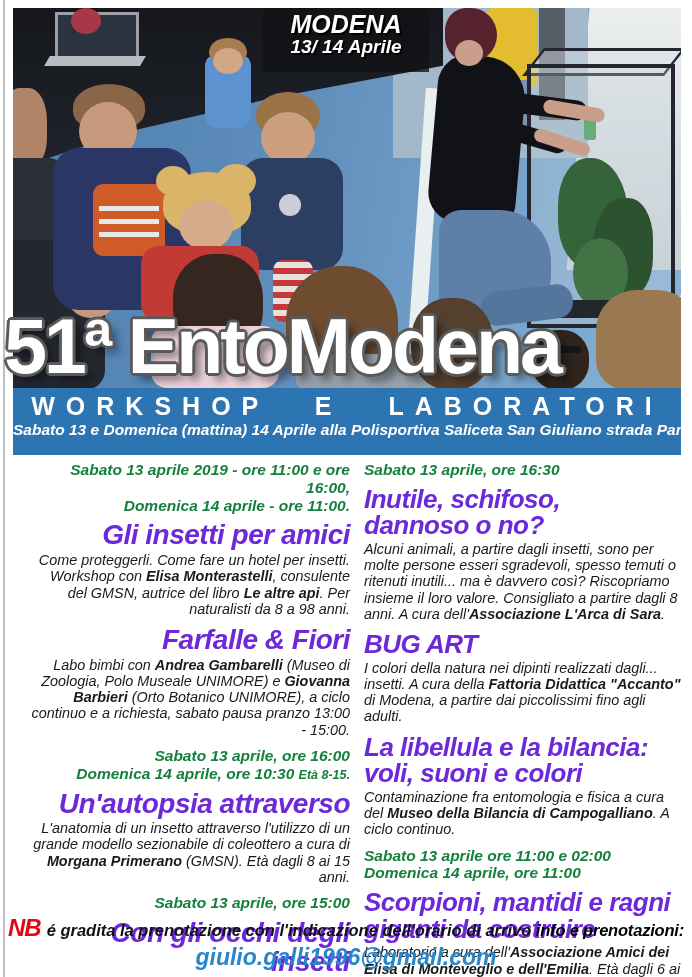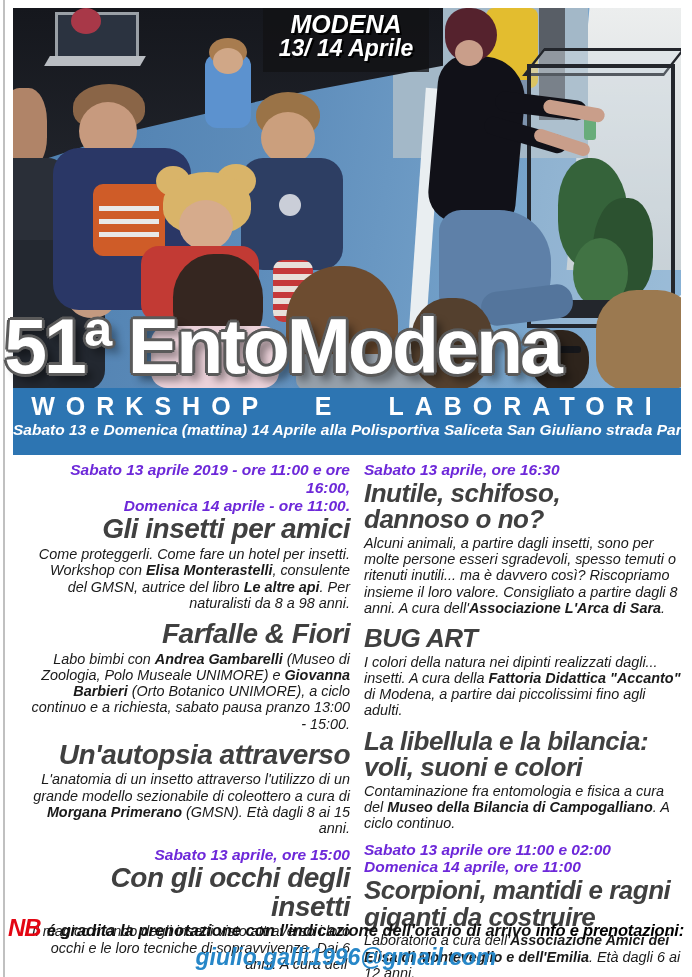--- a/index.html
+++ b/index.html
@@ -82,21 +82,21 @@
   .k1-shoulders{left:283px;top:346px;width:145px;height:36px;background:#97a1ab;border-radius:10px;}
   .k2-hair{left:398px;top:290px;width:82px;height:92px;background:#54402e;border-radius:45%;}
   .k3-hair{left:518px;top:322px;width:58px;height:60px;background:#2e241c;border-radius:45%;}
   .k3-glasses{left:524px;top:338px;width:44px;height:7px;background:#15161a;border-radius:3px;}
   .k4-hair{left:583px;top:282px;width:102px;height:100px;background:#9b7950;border-radius:40% 40% 30% 30%;}
 
   .modena-badge{left:250px;top:0;width:166px;height:64px;background:rgba(18,18,20,.78);
                 color:#fff;text-align:center;font-style:italic;font-weight:bold;}
   .modena-badge .l1{position:static;font-size:25px;line-height:1.05;margin-top:3px;
                     text-shadow:2px 2px 0 #000;}
-  .modena-badge .l2{position:static;font-size:23px;line-height:1.0;text-shadow:2px 2px 0 #000;}
+  .modena-badge .l2{position:static;font-size:19px;line-height:1.0;text-shadow:2px 2px 0 #000;}
 
   
   .big-title{position:absolute;left:0;top:302px;width:564px;text-align:center;z-index:6;
              font-size:77px;font-weight:bold;letter-spacing:-3px;color:#fff;white-space:nowrap;
              text-shadow:-3px 0 0 #5a5a5a,3px 0 0 #5a5a5a,0 -3px 0 #5a5a5a,0 3px 0 #5a5a5a,
                          -2px -2px 0 #5a5a5a,2px 2px 0 #5a5a5a,-2px 2px 0 #5a5a5a,2px -2px 0 #5a5a5a,
                          7px 7px 9px rgba(0,0,0,.45);}
 
   
   .banner{position:absolute;left:13px;top:388px;width:668px;height:67px;background:#2d75b2;
@@ -104,24 +104,24 @@
   .banner-l1{font-size:25px;font-weight:bold;letter-spacing:11px;word-spacing:28px;
              margin:5px 0 0;line-height:1.1;white-space:nowrap;}
   .banner-l2{font-size:15.5px;font-style:italic;font-weight:bold;line-height:1.1;white-space:nowrap;}
 
   
   .cols{position:absolute;left:28px;top:461px;width:658px;display:flex;gap:14px;}
   .col{width:322px;}
   .col-left{text-align:right;}
   .col-right{text-align:left;}
   .event-block{margin-bottom:9px;}
-  .date-lines{font-weight:bold;font-style:italic;font-size:15.5px;line-height:1.15;color:#6d28d9;}
+  .date-lines{font-weight:bold;font-style:italic;font-size:15.5px;line-height:1.15;color:#15803d;}
   .date-lines .small{font-size:12.5px;}
-  .event-heading{color:#404040;font-weight:bold;font-style:italic;font-size:28px;line-height:1.02;
-                 margin:1px 0 2px;letter-spacing:-.5px;}
+  .event-heading{color:#6d28d9;font-weight:bold;font-style:italic;font-size:28px;line-height:1.02;
+                 margin:7px 0 2px;letter-spacing:-.5px;}
   .col-right .event-heading{font-size:26px;}
   .event-body{font-style:italic;font-size:14.4px;line-height:1.13;color:#1a1a1a;}
   .event-body .b,.date-lines .b{font-weight:bold;text-align:right;}
 
   
   .footer{position:absolute;left:0;top:913px;width:692px;text-align:center;font-style:italic;line-height:1.25;}
   .nb{color:#e30613;font-weight:bold;font-size:24px;letter-spacing:-1px;margin-right:6px;}
   .footer-text{font-weight:bold;font-size:16.5px;color:#111;}
   .footer-info{font-weight:bold;font-size:16.5px;color:#000;letter-spacing:-.2px;margin-top:21px;}
   .footer-email{display:block;font-weight:bold;font-size:23px;color:#2787c8;}
@@ -227,20 +227,24 @@
             <div><span>Domenica 14 aprile - ore 11:00.</span></div>
           </div>
           <div class="event-heading">Gli insetti per amici</div>
           <div class="event-body"><span>Come proteggerli. Come fare un hotel per insetti. Workshop con </span><span class="b">Elisa Monterastelli</span><span>, consulente del GMSN, autrice del libro </span><span class="b">Le altre api</span><span>. Per naturalisti da 8 a 98 anni.</span></div>
         </div>
         <div class="event-block">
           <div class="event-heading">Farfalle &amp; Fiori</div>
           <div class="event-body"><span>Labo bimbi con </span><span class="b">Andrea Gambarelli</span><span> (Museo di Zoologia, Polo Museale UNIMORE) e </span><span class="b">Giovanna Barbieri</span><span> (Orto Botanico UNIMORE), a ciclo continuo e a richiesta, sabato pausa pranzo 13:00 - 15:00.</span></div>
         </div>
         <div class="event-block">
+          <div class="date-lines">
+            <div><span>Sabato 13 aprile, ore 16:00</span></div>
+            <div><span>Domenica 14 aprile, ore 10:30 </span><span class="small">Età 8-15.</span></div>
+          </div>
           <div class="event-heading">Un'autopsia attraverso</div>
           <div class="event-body"><span>L'anatomia di un insetto attraverso l'utilizzo di un grande modello sezionabile di coleottero a cura di </span><span class="b">Morgana Primerano</span><span> (GMSN). Età dagli 8 ai 15 anni.</span></div>
         </div>
         <div class="event-block">
           <div class="date-lines">
             <div><span>Sabato 13 aprile, ore 15:00</span></div>
           </div>
           <div class="event-heading">Con gli occhi degli insetti</div>
           <div class="event-body"><span>Il magico mondo degli insetti visto attraverso i loro occhi e le loro tecniche di sopravvivenza.  Dai 6 anni. A cura dell'</span></div>
         </div>

